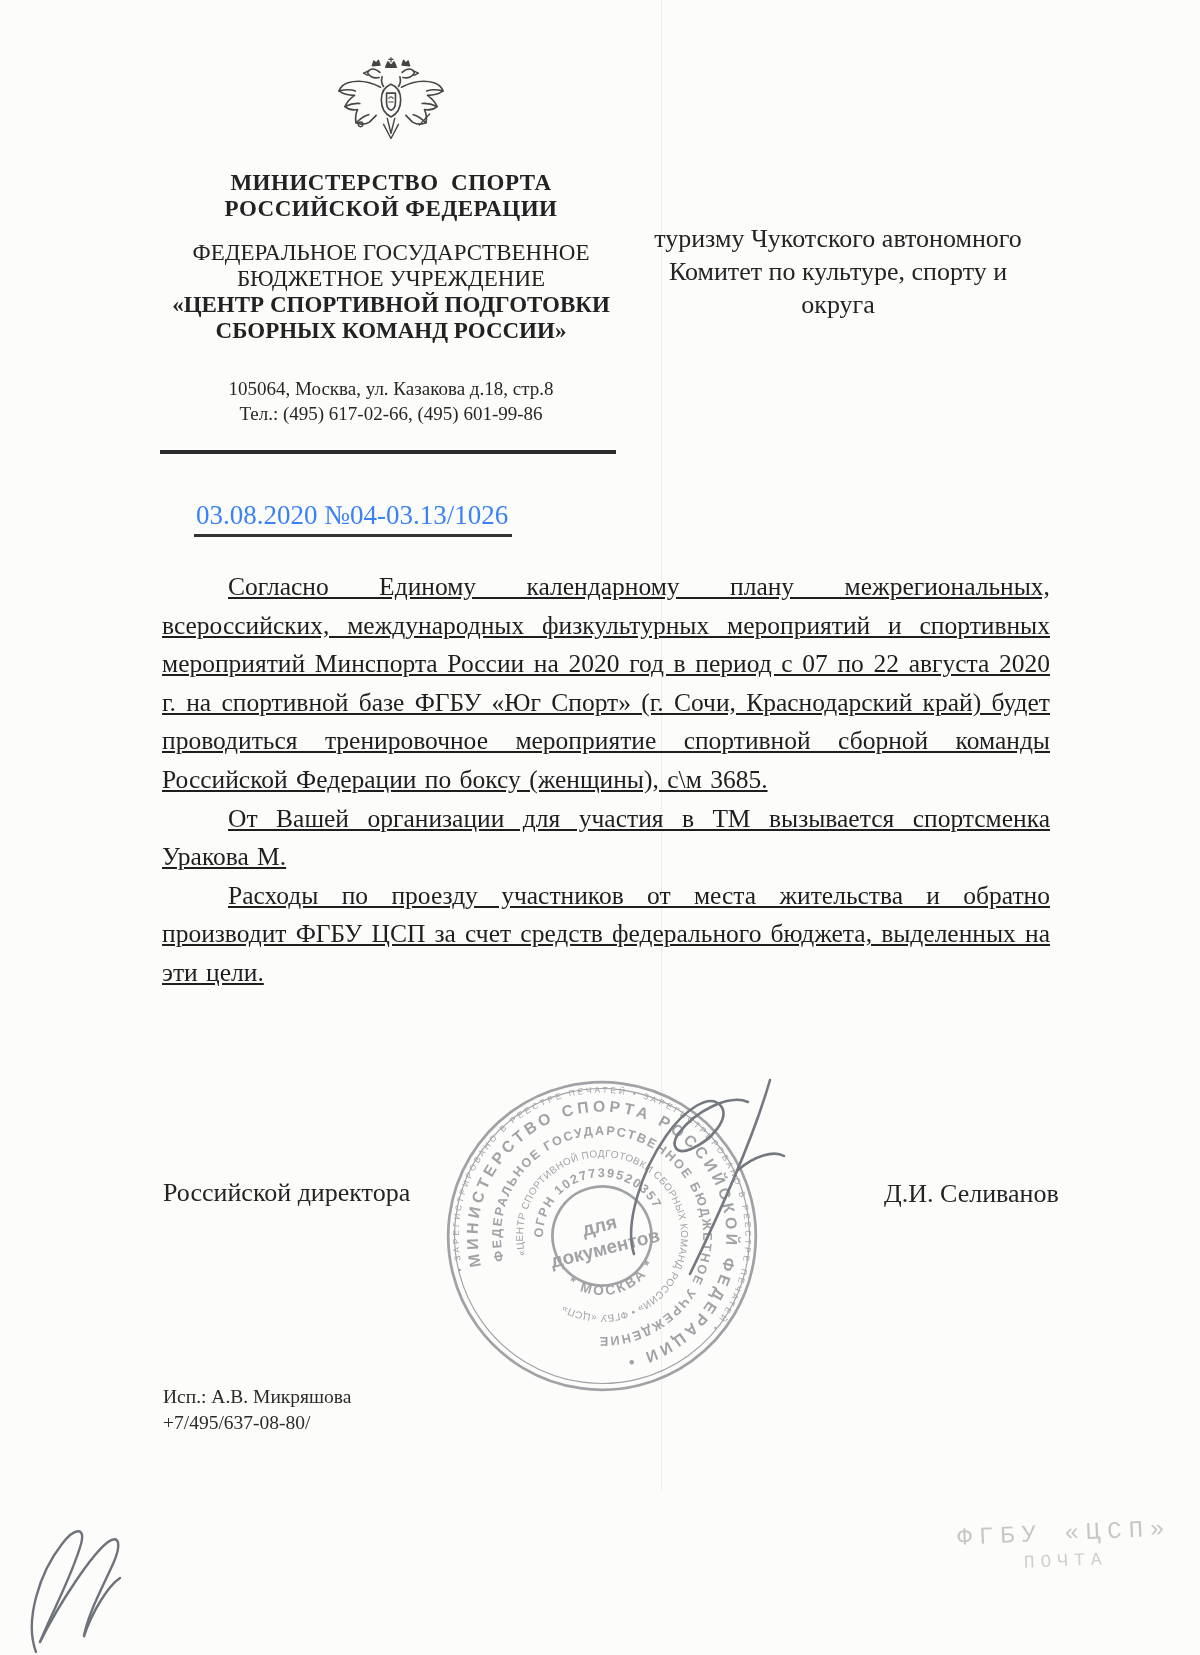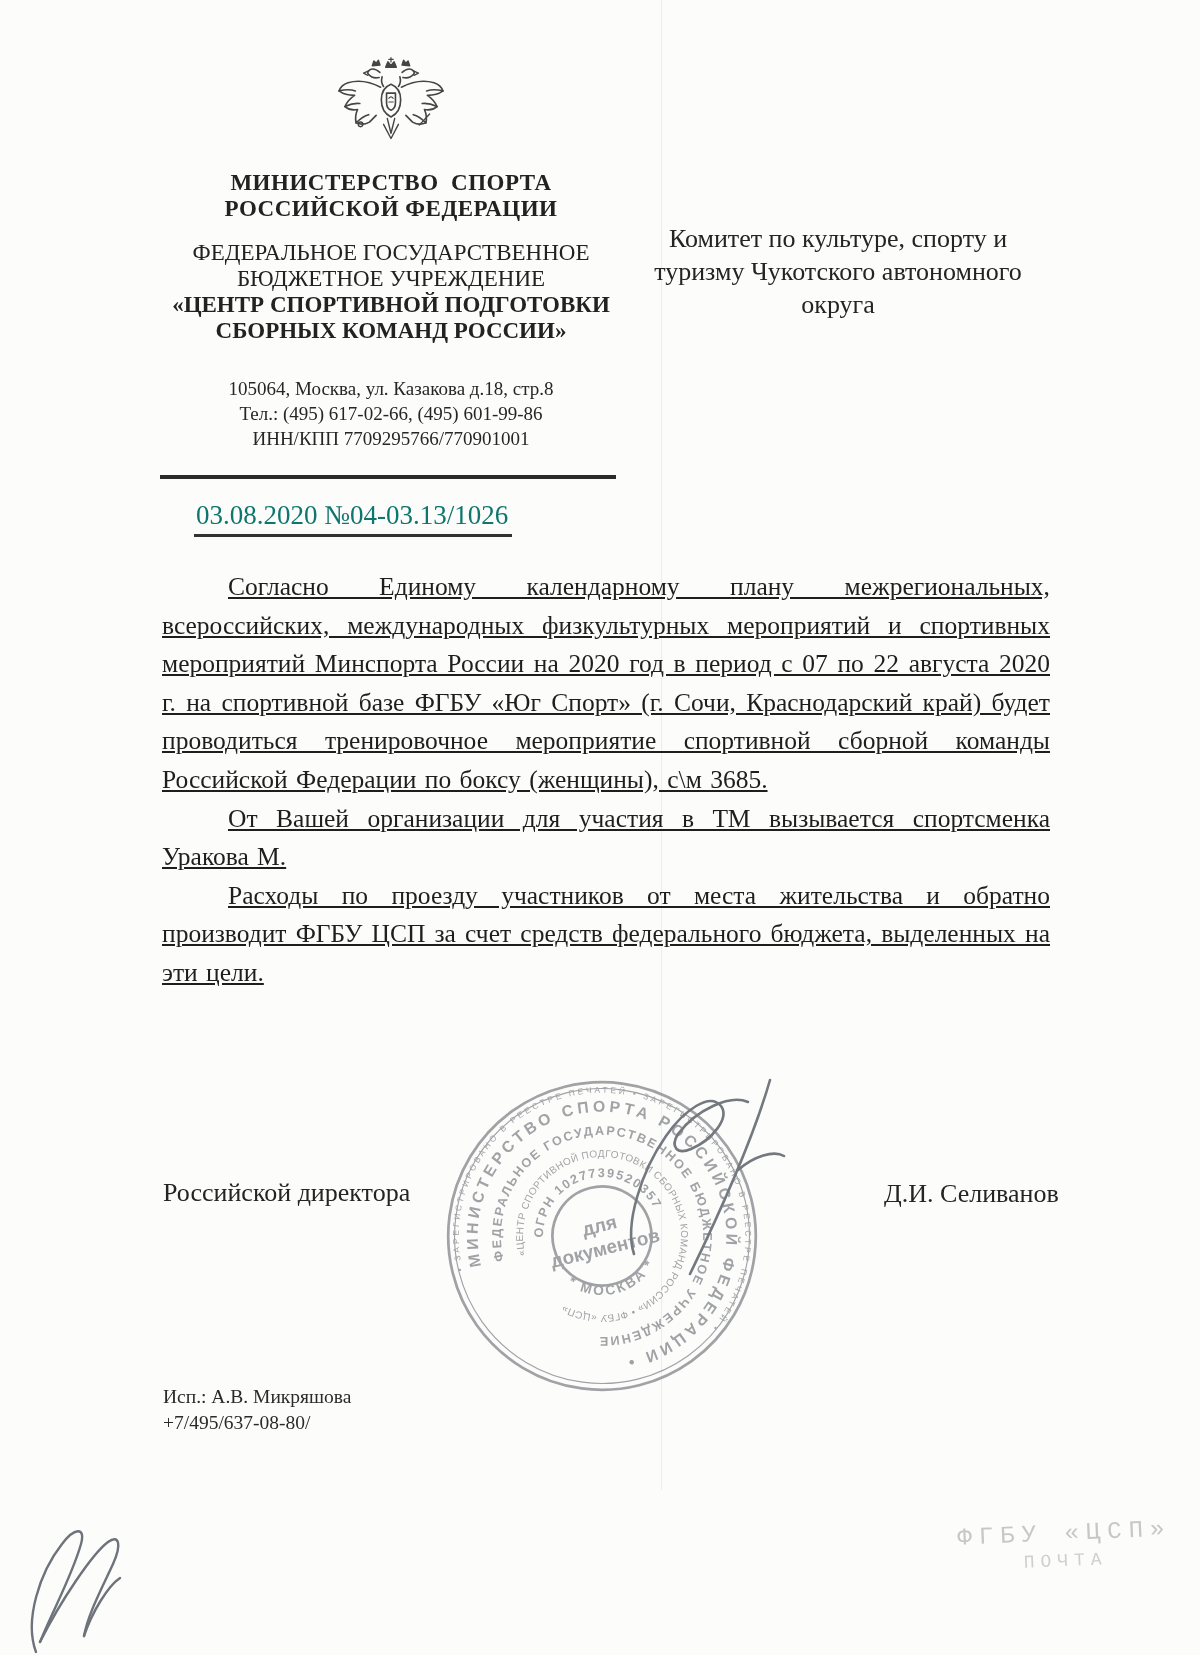--- a/index.html
+++ b/index.html
@@ -33,21 +33,21 @@
     margin-top:24px;height:0;border-bottom:4px solid #2b2b2b;width:456px;
   }
   
   .recipient{
     position:absolute;left:632px;top:222px;width:412px;
     text-align:center;font-size:26px;line-height:33px;color:#242424;
   }
   
   .ref-line{
     position:absolute;left:194px;top:500px;
-    font-size:27px;color:#0f766e;
+    font-size:27px;color:#3b82f6;
     border-bottom:3px solid #333;padding:0 4px 3px 2px;
   }
   
   .body-text{
     position:absolute;left:162px;top:568px;width:888px;
     font-size:25.5px;line-height:38.6px;color:#1e1e1e;
     text-align:justify;
     text-decoration:underline;
   }
   .body-text p{margin:0;text-indent:66px;word-spacing:2px;}
@@ -140,28 +140,27 @@
 
     <div class="org-line">ФЕДЕРАЛЬНОЕ ГОСУДАРСТВЕННОЕ</div>
     <div class="org-line">БЮДЖЕТНОЕ УЧРЕЖДЕНИЕ</div>
     <div class="org-line org-bold">«ЦЕНТР СПОРТИВНОЙ ПОДГОТОВКИ</div>
     <div class="org-line org-bold">СБОРНЫХ КОМАНД РОССИИ»</div>
 
     <div class="addr-gap"></div>
 
     <div class="addr-line">105064, Москва, ул. Казакова д.18, стр.8</div>
     <div class="addr-line">Тел.: (495) 617-02-66, (495) 601-99-86</div>
-    <div class="addr-line">ИНН/КПП 7709295766/770901001</div>
 
     <div class="head-rule"></div>
   </div>
 
   <div class="recipient">
+    <div>туризму Чукотского автономного</div>
     <div>Комитет по культуре, спорту и</div>
-    <div>туризму Чукотского автономного</div>
     <div>округа</div>
   </div>
 
   <div class="ref-line">03.08.2020 №04-03.13/1026</div>
 
   <div class="body-text">
     <p>Согласно Единому календарному плану межрегиональных, всероссийских, международных физкультурных мероприятий и спортивных мероприятий Минспорта России на 2020 год в период с 07 по 22 августа 2020 г.  на спортивной базе ФГБУ «Юг Спорт» (г. Сочи, Краснодарский край) будет проводиться тренировочное мероприятие спортивной сборной команды Российской Федерации по боксу (женщины), с\м 3685.</p>
     <p>От Вашей организации для участия в ТМ вызывается спортсменка Уракова М.</p>
     <p>Расходы по проезду участников от места жительства и обратно производит ФГБУ ЦСП за счет средств федерального бюджета, выделенных на эти цели.</p>
   </div>

